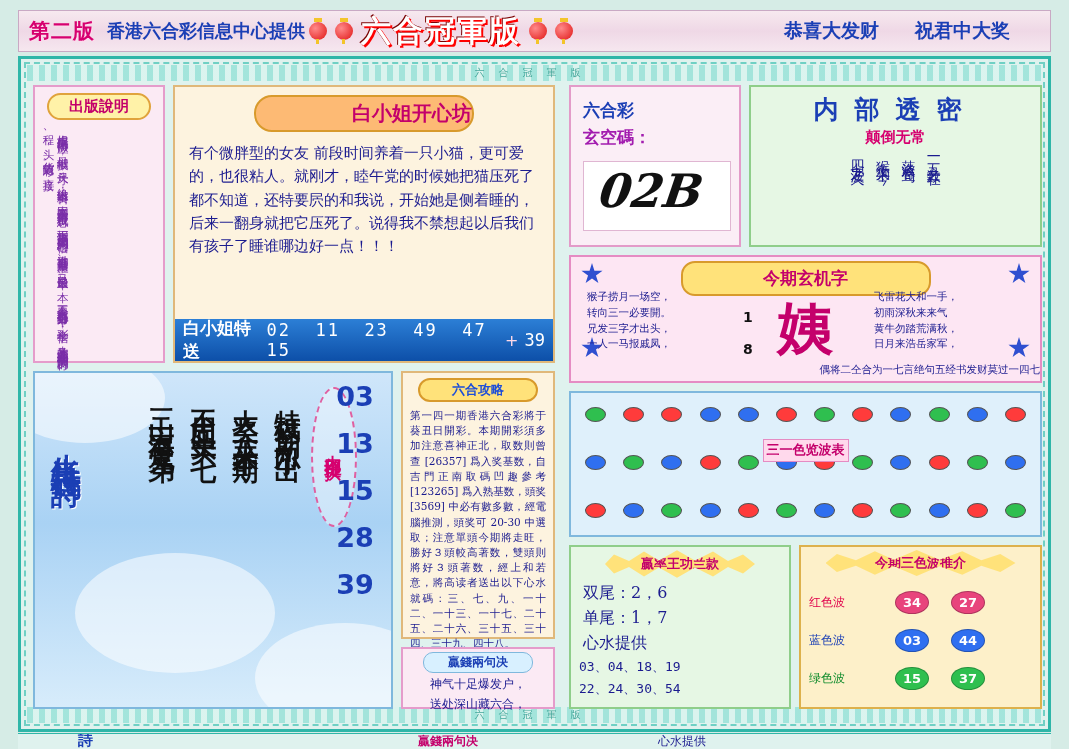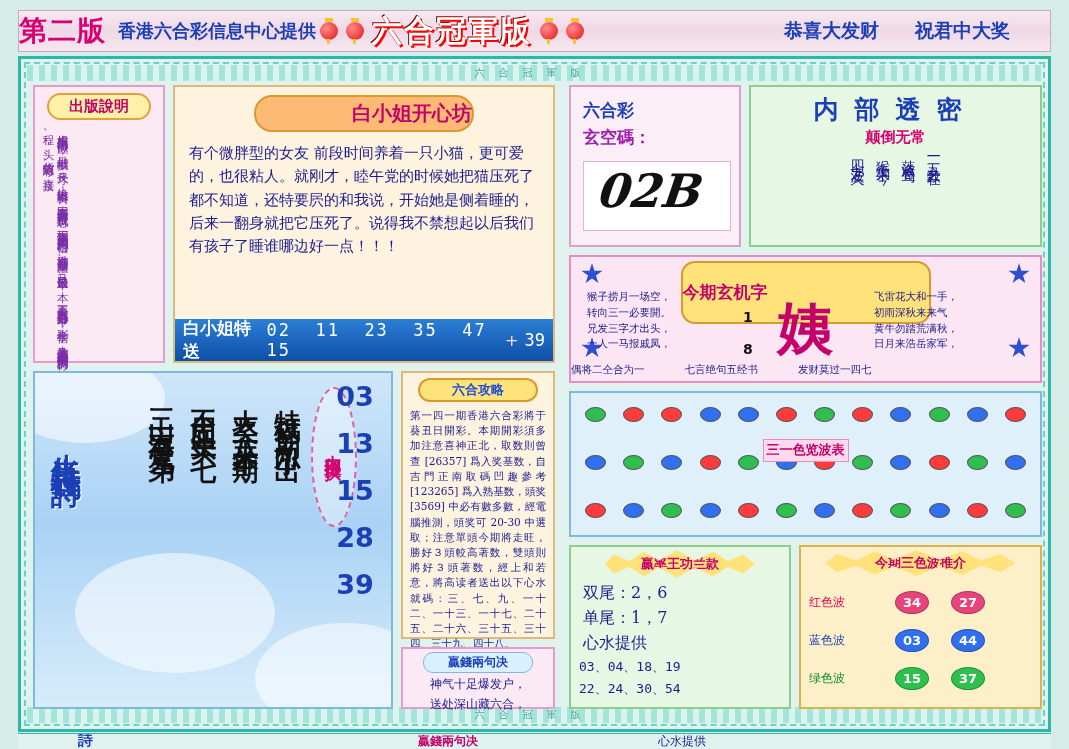--- a/index.html
+++ b/index.html
@@ -17,22 +17,23 @@
   }
 
   
   .topbar {
     position:absolute; left:18px; top:10px; width:1033px; height:42px;
     background:linear-gradient(180deg,#f7e9ef 0%, #efd8e6 50%, #f6e7ef 100%);
     border:1px solid #c9a9c4;
     display:flex; align-items:center;
   }
   .edition {
-    font-family:"DejaVu Serif", serif;
-    font-weight:bold; font-size:28px; color:#d6006f;
+    margin-left:10px;
+    font-family:"DejaVu Serif", serif;
+    font-weight:bold; font-size:21px; color:#d6006f;
     letter-spacing:1px;
     text-shadow:1px 1px 0 #ffd9ec;
   }
   .topcenter1 {
     margin-left:12px; font-size:18px; font-weight:bold; color:#1b3fb5;
     font-family:"DejaVu Serif", serif;
   }
   .lantern { width:22px; height:26px; margin:0 2px; position:relative; }
   .lantern .body { position:absolute; left:2px; top:4px; width:18px; height:18px; border-radius:50%; background:radial-gradient(circle at 35% 35%, #ff8a8a, #e01414); }
   .lantern .cap { position:absolute; left:7px; top:0; width:8px; height:4px; background:#f3c52a; }
@@ -169,40 +170,40 @@
     font-family:"DejaVu Serif", serif; line-height:1.1;
   }
 
   
   #xuanji {
     left:536px; top:170px; width:473px; height:128px;
     background:#fde6f3; border:2px solid #e58cc3;
   }
   #xuanji .cap {
     position:absolute; left:50%; transform:translateX(-50%); top:4px;
-    width:250px; 
+    width:250px; text-align:center;
     background:#ffe27a; border:2px solid #d89a2c; border-radius:14px;
-    color:#c4006b; font-size:17px; font-weight:bold; padding:18px 0;
+    color:#c4006b; font-size:17px; font-weight:bold; padding:4px 0;
     font-family:"DejaVu Serif", serif;
   }
   #xuanji .bigchar {
     position:absolute; left:50%; transform:translateX(-50%); top:34px;
     font-size:56px; color:#c4006b; font-family:"DejaVu Serif", serif; font-weight:bold;
   }
   #xuanji .colL, #xuanji .colR {
     position:absolute; top:32px; width:150px; font-size:10.5px; color:#1b1b8f;
     line-height:1.5; font-family:"DejaVu Serif", serif;
   }
   #xuanji .colL { left:16px; text-align:left; }
   #xuanji .colR { right:16px; text-align:left; }
   #xuanji .numL { position:absolute; left:172px; top:52px; font-size:14px; color:#111; font-weight:bold;}
   #xuanji .numR { position:absolute; left:172px; top:84px; font-size:14px; color:#111; font-weight:bold;}
   #xuanji .foot {
-    position:absolute; left:0; right:0; bottom:4px; display:flex; justify-content:flex-start;
-    font-size:10.5px; color:#1b1b8f; font-family:"DejaVu Serif", serif;gap:40px;
+    position:absolute; left:0; right:0; bottom:4px; display:flex; justify-content:flex-end;
+    font-size:10.5px; color:#1b1b8f; font-family:"DejaVu Serif", serif;
   }
   .star { position:absolute; width:22px; height:22px; background:#2f4fd0;
     clip-path:polygon(50% 0%,61% 35%,98% 35%,68% 57%,79% 91%,50% 70%,21% 91%,32% 57%,2% 35%,39% 35%); }
 
   
   #bobiao {
     left:536px; top:306px; width:473px; height:146px;
     background:#dff0fb; border:2px solid #7fb8dd;
   }
   #bobiao .cap {
@@ -408,21 +409,21 @@
       <div class="panel" id="joke">
         <div class="cap">白小姐开心坊</div>
         <div class="text">有个微胖型的女友
 前段时间养着一只小猫，更可爱的，也很粘人。就刚才，睦午党的时候她把猫压死了都不知道，还特要屄的和我说，开始她是侧着睡的，后来一翻身就把它压死了。说得我不禁想起以后我们有孩子了睡谁哪边好一点！！！</div>
         <div class="sendbar">
           <div class="lbl">白小姐特送</div>
           <div class="nums">
             <span>02</span>&nbsp;
             <span>11</span>&nbsp;
             <span>23</span>&nbsp;
-            <span>35</span>&nbsp;
+            <span>49</span>&nbsp;
             <span>47</span>&nbsp;
             <span>15</span>
           </div>
           <div class="plus">+</div>
           <div class="sp">39</div>
         </div>
       </div>
 
       <div class="panel" id="xuankong">
         <div class="t1">六合彩</div>

